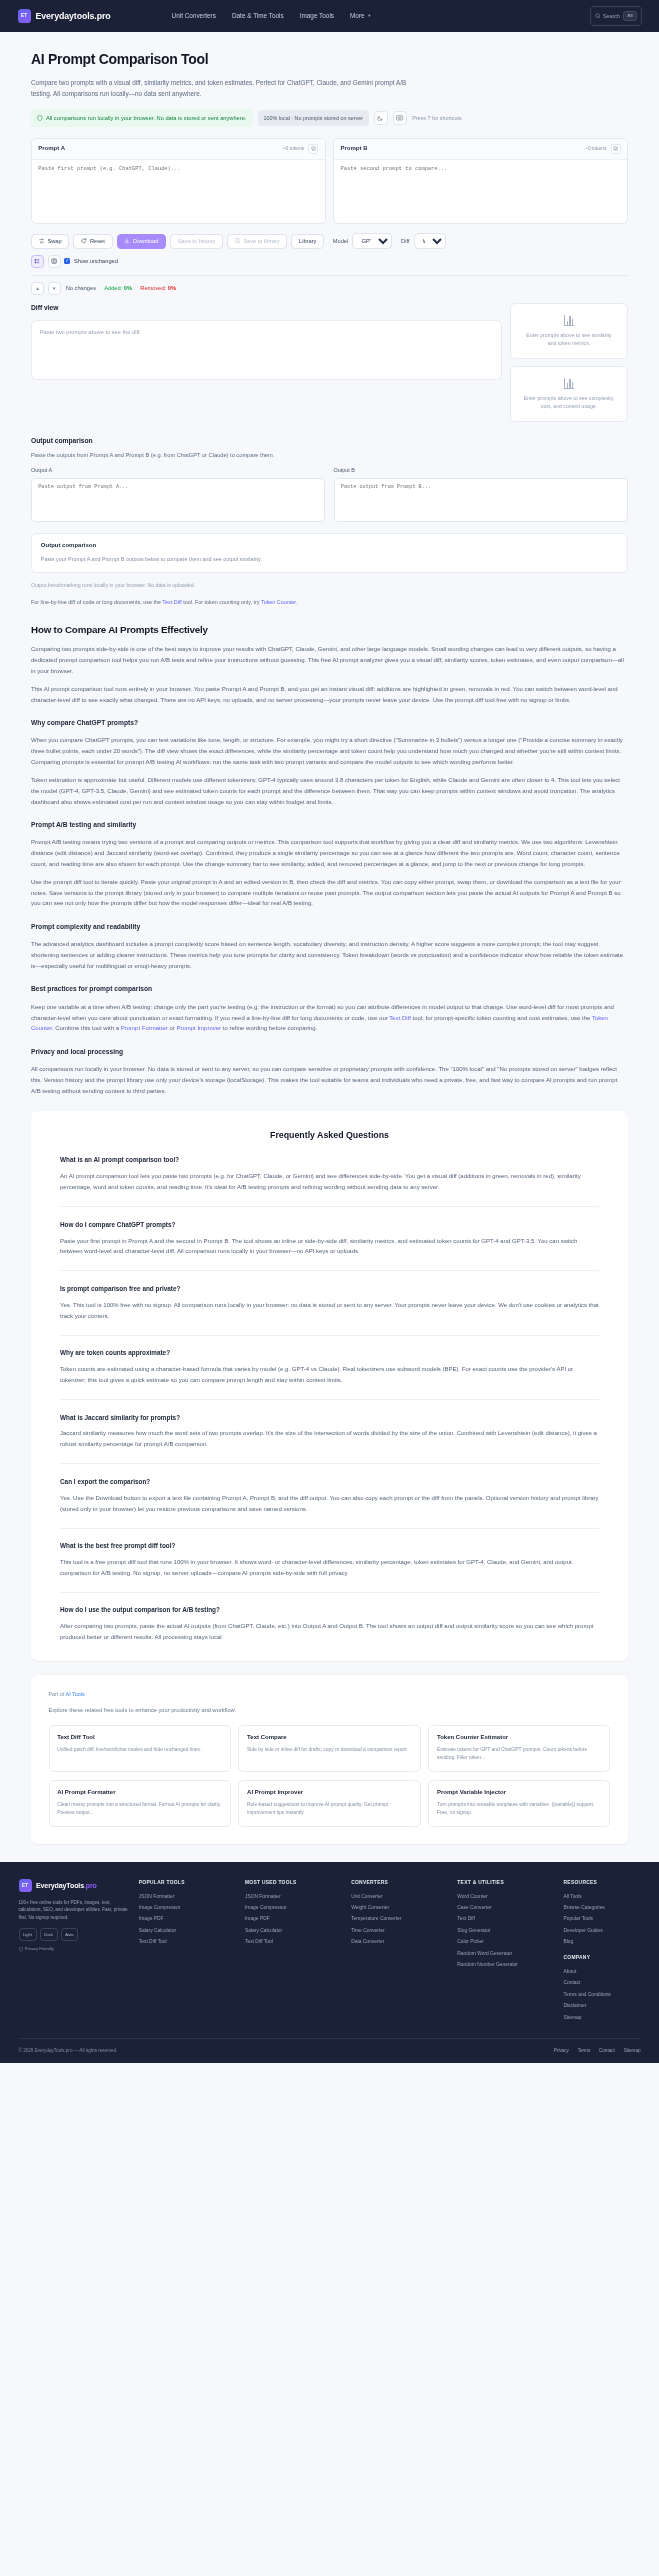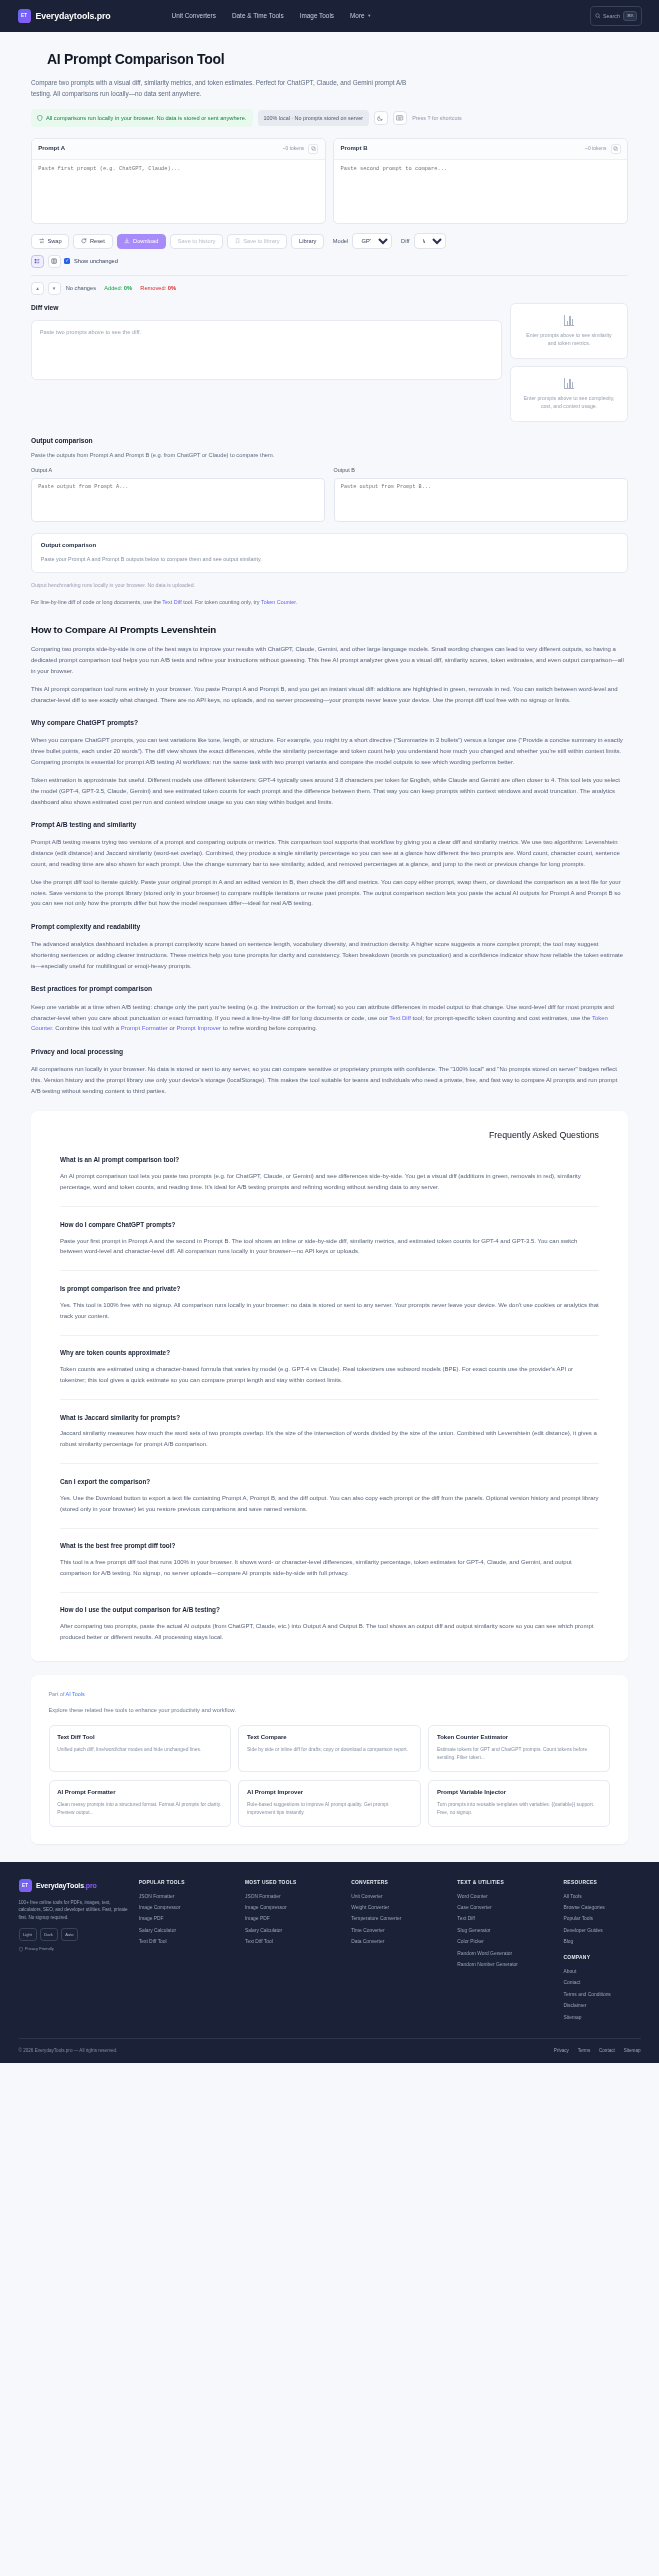--- a/index.html
+++ b/index.html
@@ -45,21 +45,21 @@
   .search-box .mag { width: 5.7px; height: 5.7px; flex: 0 0 auto; }
   .search-ph { color: #96a0b5; font-size: 5.4px; flex: 1; white-space: nowrap; overflow: hidden; }
   .kbd {
     background: #2a3349; border: 0.5px solid #414b62; border-radius: 2.6px;
     color: #aab3c5; font-size: 4.1px; padding: 2.1px 2.6px; line-height: 1;
   }
 
   
   .page { width: 659px; background: #f7f8fb; padding: 0 31px; }
   .hero { padding-top: 15.5px; }
-  h1.page-title { font-size: 14px; font-weight: bold; color: #121826; letter-spacing: -0.3px; margin-left: 16px; }
+  h1.page-title { font-size: 14px; font-weight: bold; color: #121826; letter-spacing: -0.3px; }
   .subtitle { color: #5d6b82; font-size: 6.4px; max-width: 381px; margin-top: 6.7px; line-height: 1.72; }
 
   .badge-row { display: flex; align-items: center; gap: 5.2px; margin-top: 10.8px; }
   .badge-local {
     background: #e9f9ef; color: #15803d; border-radius: 3.6px;
     padding: 4.1px 6.2px; font-size: 5.7px; display: flex; align-items: center; gap: 3.1px;
   }
   .badge-gray {
     background: #e7eaf0; color: #4b5768; border-radius: 3.6px;
     padding: 3.6px 5.7px; font-size: 5.4px;
@@ -180,21 +180,21 @@
   .article h3 {
     font-size: 6.7px; font-weight: bold; color: #1b2336; margin-top: 12.4px;
   }
   .article p { font-size: 6px; color: #56627a; margin-top: 6.7px; line-height: 1.82; }
 
   
   .faq {
     background: #fff; border-radius: 6.7px; margin-top: 14.4px;
     padding: 16.5px 29px 18.5px; box-shadow: 0 0.5px 1.5px rgba(17,24,39,.05);
   }
-  .faq-title { text-align: right; font-size: 8.8px; font-weight: normal; color: #121826; }
+  .faq-title { text-align: center; font-size: 8.8px; font-weight: bold; color: #121826; }
   .faq-item { margin-top: 13.4px; }
   .faq-item + .faq-item { border-top: 0.5px solid #eef0f4; padding-top: 12.4px; }
   .faq-q { font-size: 6.4px; font-weight: bold; color: #1b2336; }
   .faq-a { font-size: 6px; color: #56627a; margin-top: 5.7px; line-height: 1.8; }
 
   
   .related {
     background: #fff; border-radius: 6.7px; margin-top: 13.4px;
     padding: 15.5px 17.5px 17.5px; box-shadow: 0 0.5px 1.5px rgba(17,24,39,.05);
   }
@@ -436,21 +436,21 @@
     </div>
     <div class="out-result">
       <h4>Output comparison</h4>
       <p>Paste your Prompt A and Prompt B outputs below to compare them and see output similarity.</p>
     </div>
     <p class="note">Output benchmarking runs locally in your browser. No data is uploaded.</p>
     <p class="note2"><span>For line-by-line diff of code or long documents, use the </span><a>Text Diff</a><span> tool. For token counting only, try </span><a>Token Counter</a><span>.</span></p>
   </div>
 
   <div class="article">
-    <h2>How to Compare AI Prompts Levenshtein</h2>
+    <h2>How to Compare AI Prompts Effectively</h2>
     <p>Comparing two prompts side-by-side is one of the best ways to improve your results with ChatGPT, Claude, Gemini, and other large language models. Small wording changes can lead to very different outputs, so having a dedicated prompt comparison tool helps you run A/B tests and refine your instructions without guessing. This free AI prompt analyzer gives you a visual diff, similarity scores, token estimates, and even output comparison—all in your browser.</p>
     <p>This AI prompt comparison tool runs entirely in your browser. You paste Prompt A and Prompt B, and you get an instant visual diff: additions are highlighted in green, removals in red. You can switch between word-level and character-level diff to see exactly what changed. There are no API keys, no uploads, and no server processing—your prompts never leave your device. Use the prompt diff tool free with no signup or limits.</p>
     <h3>Why compare ChatGPT prompts?</h3>
     <p>When you compare ChatGPT prompts, you can test variations like tone, length, or structure. For example, you might try a short directive ("Summarize in 3 bullets") versus a longer one ("Provide a concise summary in exactly three bullet points, each under 20 words"). The diff view shows the exact differences, while the similarity percentage and token count help you understand how much you changed and whether you're still within context limits. Comparing prompts is essential for prompt A/B testing AI workflows: run the same task with two prompt variants and compare the model outputs to see which wording performs better.</p>
     <p>Token estimation is approximate but useful. Different models use different tokenizers: GPT-4 typically uses around 3.8 characters per token for English, while Claude and Gemini are often closer to 4. This tool lets you select the model (GPT-4, GPT-3.5, Claude, Gemini) and see estimated token counts for each prompt and the difference between them. That way you can keep prompts within context windows and avoid truncation. The analytics dashboard also shows estimated cost per run and context window usage so you can stay within budget and limits.</p>
     <h3>Prompt A/B testing and similarity</h3>
     <p>Prompt A/B testing means trying two versions of a prompt and comparing outputs or metrics. This comparison tool supports that workflow by giving you a clear diff and similarity metrics. We use two algorithms: Levenshtein distance (edit distance) and Jaccard similarity (word-set overlap). Combined, they produce a single similarity percentage so you can see at a glance how different the two prompts are. Word count, character count, sentence count, and reading time are also shown for each prompt. Use the change summary bar to see similarity, added, and removed percentages at a glance, and jump to the next or previous change for long prompts.</p>
     <p>Use the prompt diff tool to iterate quickly. Paste your original prompt in A and an edited version in B, then check the diff and metrics. You can copy either prompt, swap them, or download the comparison as a text file for your notes. Save versions to the prompt library (stored only in your browser) to compare multiple iterations or reuse past prompts. The output comparison section lets you paste the actual AI outputs for Prompt A and Prompt B so you can see not only how the prompts differ but how the model responses differ—ideal for real A/B testing.</p>
     <h3>Prompt complexity and readability</h3>
     <p>The advanced analytics dashboard includes a prompt complexity score based on sentence length, vocabulary diversity, and instruction density. A higher score suggests a more complex prompt; the tool may suggest shortening sentences or adding clearer instructions. These metrics help you tune prompts for clarity and consistency. Token breakdown (words vs punctuation) and a confidence indicator show how reliable the token estimate is—especially useful for multilingual or emoji-heavy prompts.</p>

